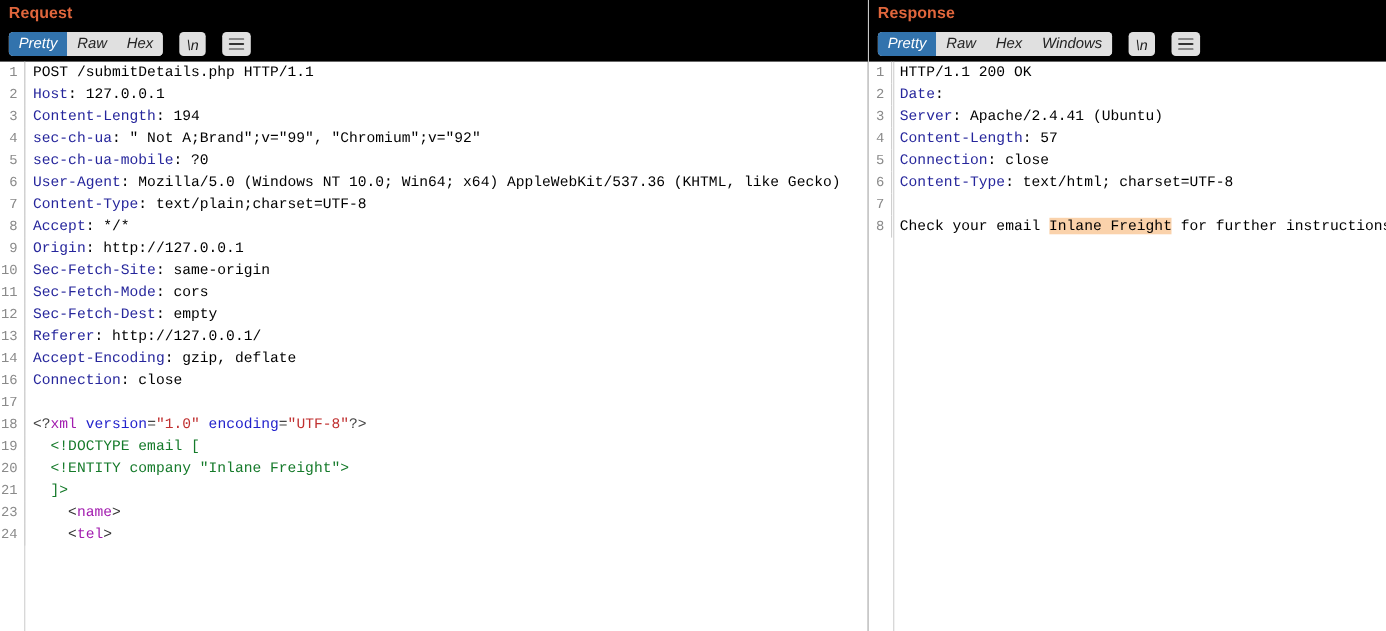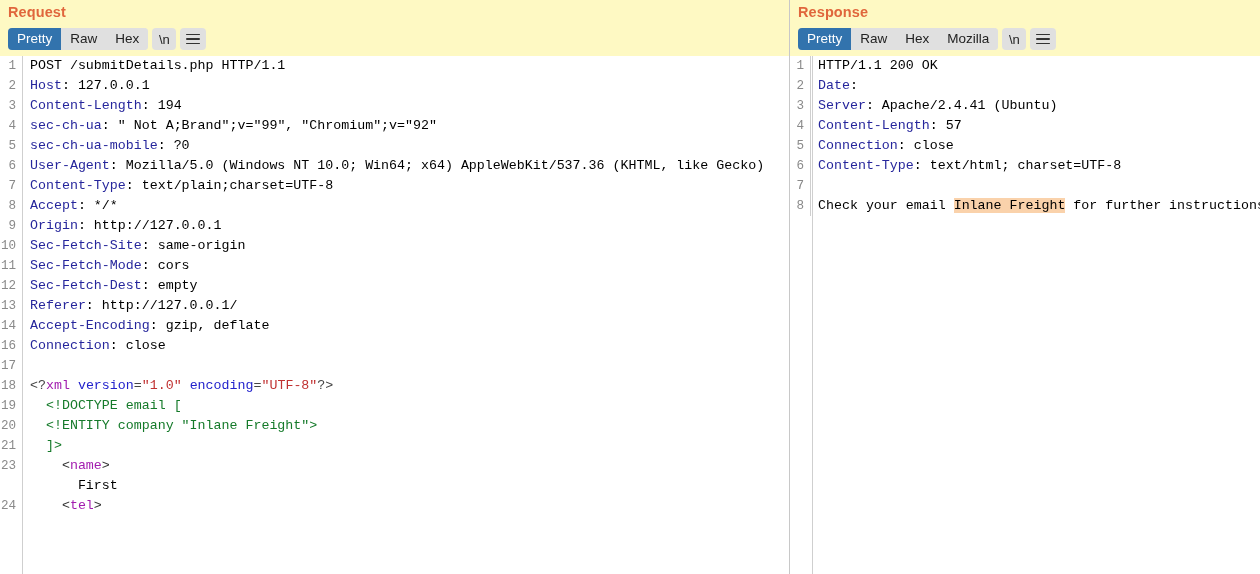--- a/index.html
+++ b/index.html
@@ -11,21 +11,21 @@
     height: 574px;
     overflow: hidden;
     font-family: "Liberation Sans", sans-serif;
   }
 
   .app {
     position: relative;
     width: 1260px;
     height: 574px;
     display: flex;
-    background: #fef9c3;
+    background: #000000;
   }
 
   .panel {
     position: relative;
     height: 574px;
     box-sizing: border-box;
     overflow: hidden;
   }
   .panel-request  { width: 789px; }
   .panel-divider  {
@@ -43,24 +43,25 @@
     color: #e0663c;
     padding: 3px 0 0 8px;
     height: 21px;
     line-height: 18px;
     letter-spacing: 0.1px;
     user-select: none;
   }
 
   .tabbar {
     display: flex;
-    align-items: flex-start;
+    align-items: center;
     height: 24px;
     padding: 4px 0 4px 8px;
-    gap: 4px;
+    gap: 15px;
+    font-style: italic;
   }
 
   .tabgroup {
     display: flex;
     align-items: stretch;
     background: #e0e0e0;
     border-radius: 4px;
     overflow: hidden;
     height: 22px;
   }
@@ -235,38 +236,37 @@
           <div class="row"><div class="gutter">12</div><div class="sep"></div><div class="code"><span class="hname">Sec-Fetch-Dest</span><span class="hval">: empty</span></div></div>
           <div class="row"><div class="gutter">13</div><div class="sep"></div><div class="code"><span class="hname">Referer</span><span class="hval">: http://127.0.0.1/</span></div></div>
           <div class="row"><div class="gutter">14</div><div class="sep"></div><div class="code"><span class="hname">Accept-Encoding</span><span class="hval">: gzip, deflate</span></div></div>
           <div class="row"><div class="gutter">16</div><div class="sep"></div><div class="code"><span class="hname">Connection</span><span class="hval">: close</span></div></div>
           <div class="row"><div class="gutter">17</div><div class="sep"></div><div class="code"><span class="plain"></span>&nbsp;</div></div>
           <div class="row"><div class="gutter">18</div><div class="sep"></div><div class="code"><span class="xdecl">&lt;?</span><span class="xname">xml</span><span class="plain"> </span><span class="xattr">version</span><span class="xdecl">=</span><span class="xstr">"1.0"</span><span class="plain"> </span><span class="xattr">encoding</span><span class="xdecl">=</span><span class="xstr">"UTF-8"</span><span class="xdecl">?&gt;</span></div></div>
           <div class="row"><div class="gutter">19</div><div class="sep"></div><div class="code"><span class="xdoctype">  &lt;!DOCTYPE email [</span></div></div>
           <div class="row"><div class="gutter">20</div><div class="sep"></div><div class="code"><span class="xdoctype">  &lt;!ENTITY company "Inlane Freight"&gt;</span></div></div>
           <div class="row"><div class="gutter">21</div><div class="sep"></div><div class="code"><span class="xdoctype">  ]&gt;</span></div></div>
           <div class="row"><div class="gutter">23</div><div class="sep"></div><div class="code"><span class="xtagpunc">    &lt;</span><span class="xname">name</span><span class="xtagpunc">&gt;</span></div></div>
-          <div class="row"><div class="gutter"></div><div class="sep"></div><div class="code"><span class="xtext">      First</span></div></div>
           <div class="row"><div class="gutter">24</div><div class="sep"></div><div class="code"><span class="xtagpunc">    &lt;</span><span class="xname">tel</span><span class="xtagpunc">&gt;</span></div></div>
         </div>
     </div>
   </div>
 
   <div class="panel-divider"></div>
 
   <div class="panel panel-response">
 
     <div class="panel-title">Response</div>
 
     <div class="tabbar">
       <div class="tabgroup">
         <div class="tab active">Pretty</div>
         <div class="tab">Raw</div>
         <div class="tab">Hex</div>
-        <div class="tab">Mozilla</div>
+        <div class="tab">Windows</div>
       </div>
       <div class="iconbtn">\n</div>
       <div class="iconbtn">
         <span class="hamburger">
           <i></i>
             <i></i>
             <i></i>
         </span>
       </div>
     </div>

